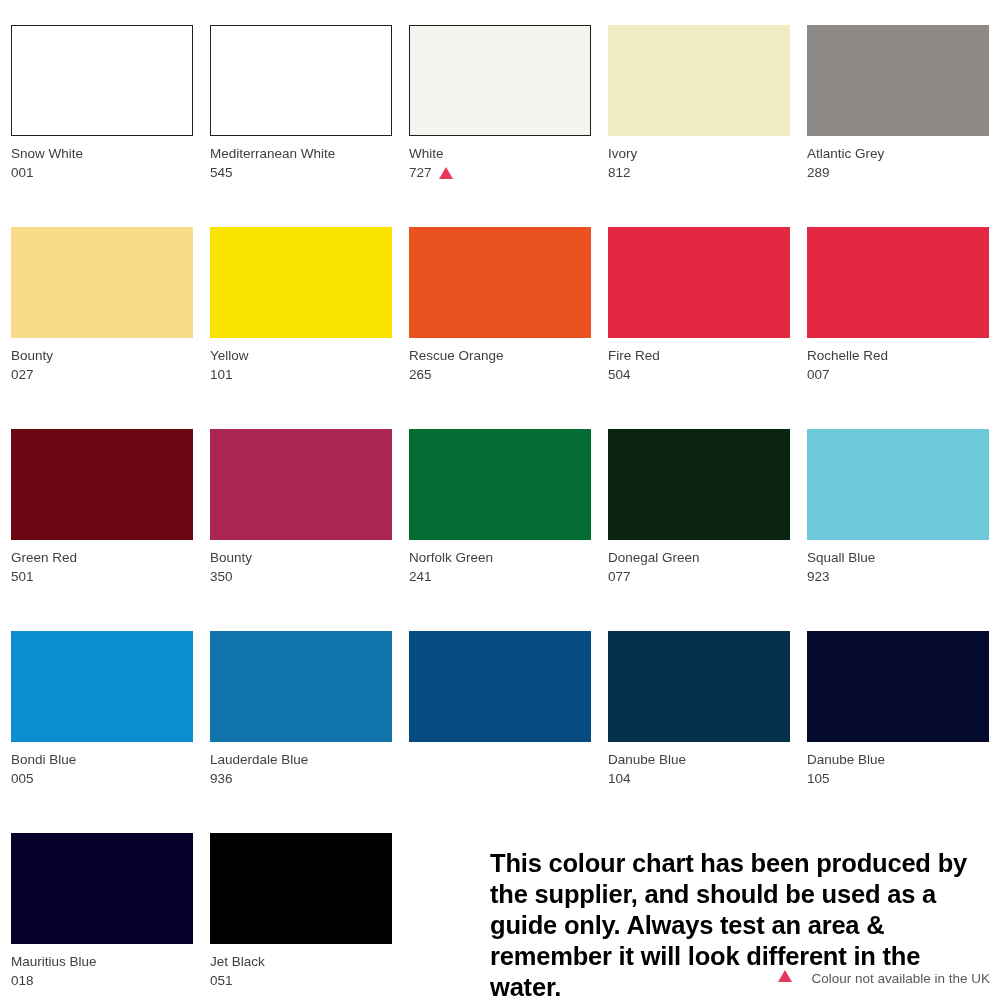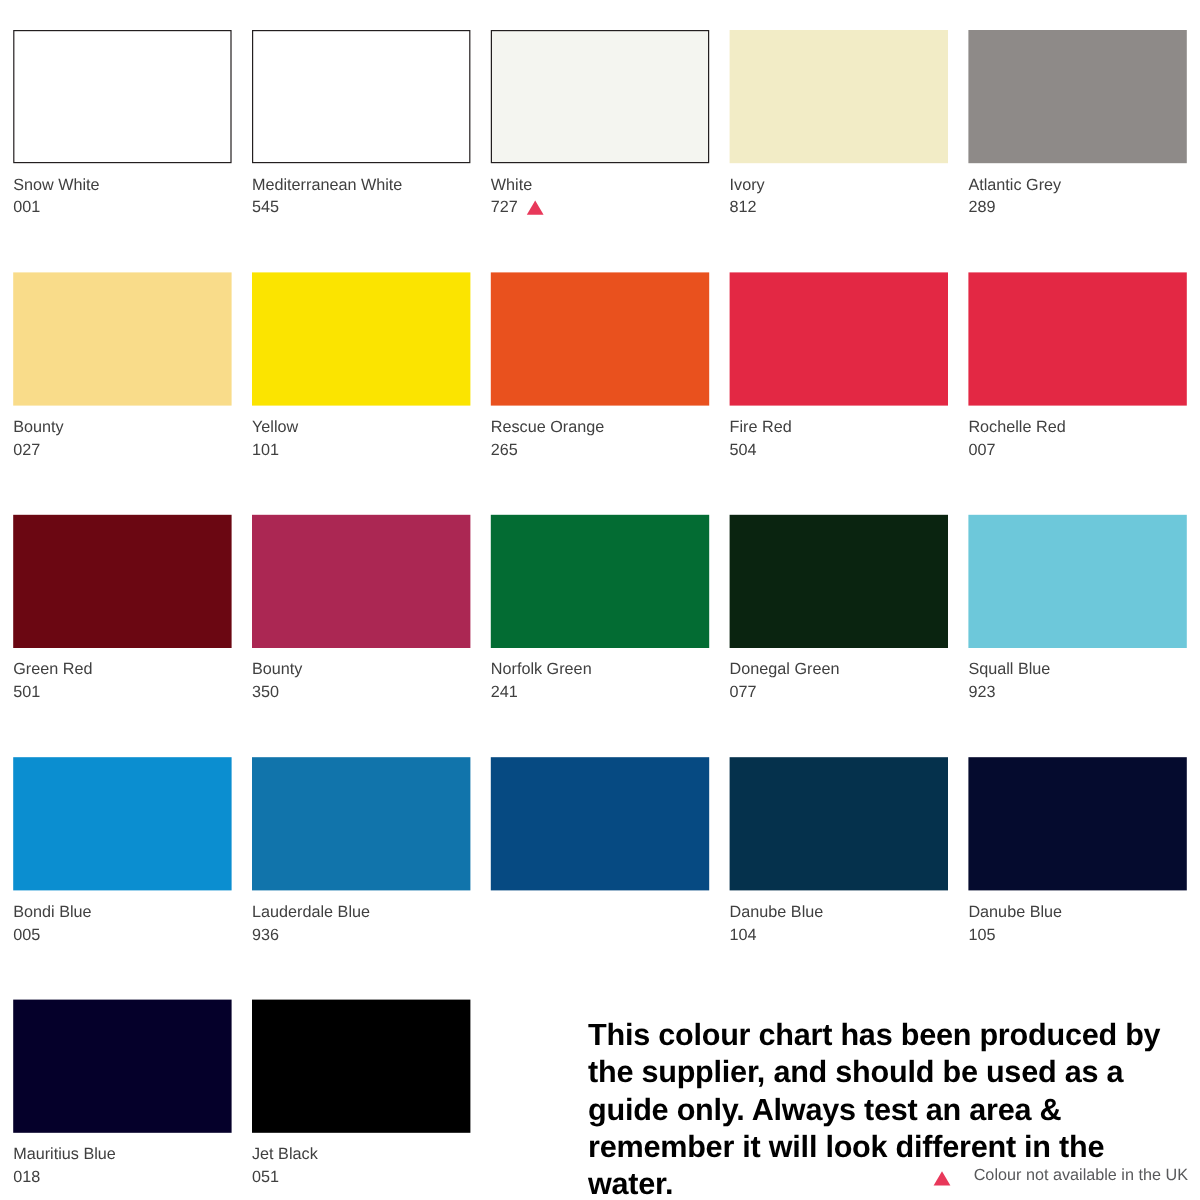--- a/index.html
+++ b/index.html
@@ -85,21 +85,21 @@
     line-height: 31px;
     color: #000000;
     letter-spacing: -0.2px;
     margin: 0;
   }
   #legend-row {
     position: absolute;
     right: 0;
     top: 122px;
     display: flex;
-    align-items: flex-end;
+    align-items: flex-start;
     gap: 19px;
     white-space: nowrap;
   }
   #legend-label {
     color: #58595b;
     font-size: 13.5px;
     line-height: 18px;
     font-family: "Liberation Sans", sans-serif;
   }
   .legend-tri {

